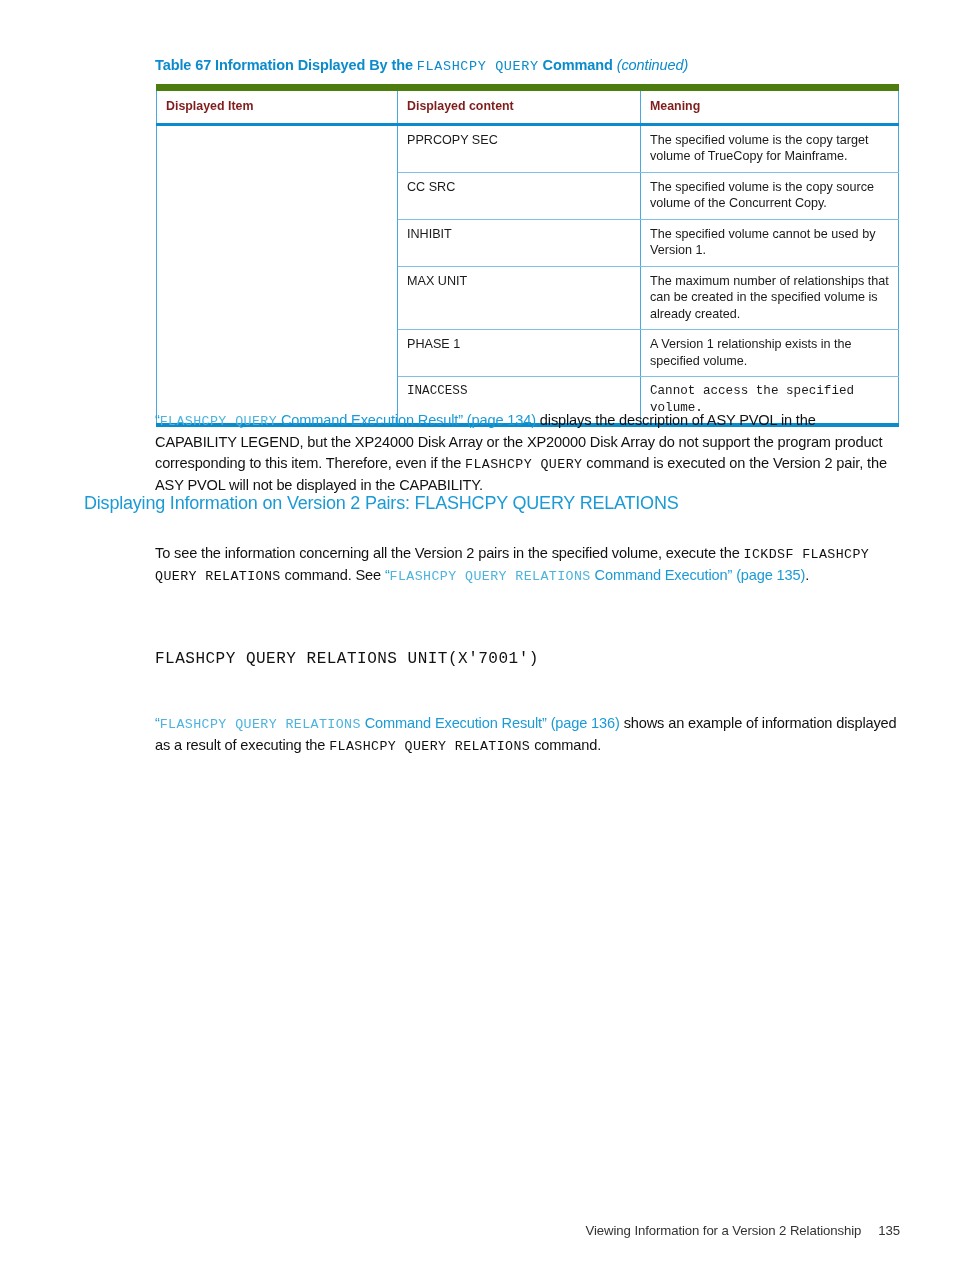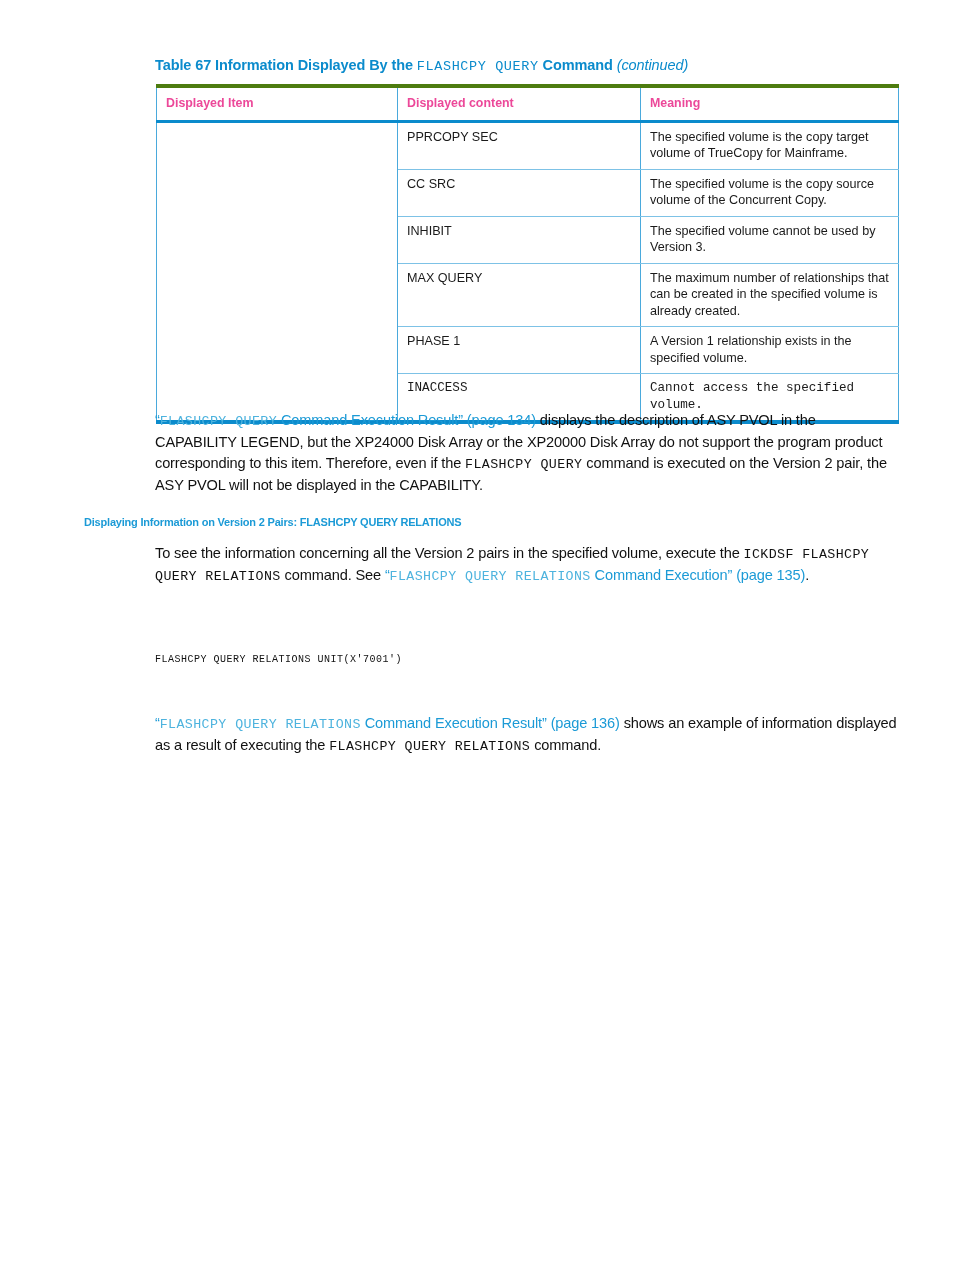--- a/index.html
+++ b/index.html
@@ -72,25 +72,25 @@
     vertical-align: top;
     text-align: left;
     font-size: 12.6px;
     line-height: 16.5px;
     font-weight: normal;
     color: #1a1a1a;
   }
   table.doc-table thead th {
     font-weight: bold;
     font-size: 12.4px;
-    border-top: 4px solid #4d7c0f;
+    border-top: 7px solid #4d7c0f;
     border-bottom: 3px solid #0b8bcc;
     padding-top: 7px;
     padding-bottom: 8px;
-    color: #ec4899;
+    color: #7f1d1d;
   }
   table.doc-table tbody tr:last-child td {
     border-bottom: 4px solid #0b8bcc;
     font-family: Liberation Mono, monospace;
   }
   table.doc-table td.merged-empty {
     border-bottom: 4px solid #0b8bcc;
     border-top: none;
   }
   table.doc-table tbody td.tall-row { height: 44px; }
@@ -114,26 +114,26 @@
   #para-asy {
     left: 155px;
     top: 410px;
     width: 745px;
   }
 
   
   .section-head {
     position: absolute;
     left: 84px;
-    top: 511px;
+    top: 492px;
     width: 820px;
-    font-size: 11px;
+    font-size: 18px;
     line-height: 22px;
     color: #1b9ad6;
-    font-weight: bold;
+    font-weight: normal;
     letter-spacing: -0.2px;
   }
 
   #para-intro {
     left: 155px;
     top: 543px;
     width: 745px;
   }
 
   
@@ -155,21 +155,21 @@
     font-size: 13.5px;
     letter-spacing: 0.6px;
     color: #4db3de;
   }
   .code-block {
     position: absolute;
     left: 155px;
     top: 650px;
     width: 745px;
     font-family: "Liberation Mono", monospace;
-    font-size: 10px;
+    font-size: 16px;
     line-height: 19px;
     letter-spacing: 0.5px;
     color: #111;
     white-space: pre;
   }
 
   #para-result {
     left: 155px;
     top: 713px;
     width: 745px;
@@ -220,24 +220,24 @@
           <td class="merged-empty" rowspan="6"></td>
           <td>PPRCOPY SEC</td>
           <td>The specified volume is the copy target volume of TrueCopy for Mainframe.</td>
         </tr>
         <tr>
           <td>CC SRC</td>
           <td>The specified volume is the copy source volume of the Concurrent Copy.</td>
         </tr>
         <tr>
           <td>INHIBIT</td>
-          <td>The specified volume cannot be used by Version 3.</td>
-        </tr>
-        <tr>
-          <td class="tall-row">MAX QUERY</td>
+          <td>The specified volume cannot be used by Version 1.</td>
+        </tr>
+        <tr>
+          <td class="tall-row">MAX UNIT</td>
           <td class="tall-row">The maximum number of relationships that can be created in the specified volume is already created.</td>
         </tr>
         <tr>
           <td>PHASE 1</td>
           <td>A Version 1 relationship exists in the specified volume.</td>
         </tr>
         <tr>
           <td>INACCESS</td>
           <td>Cannot access the specified volume.</td>
         </tr>
@@ -255,14 +255,17 @@
     <span>To see the information concerning all the Version 2 pairs in the specified volume, execute the </span><span class="mono">ICKDSF FLASHCPY QUERY RELATIONS</span><span> command. See </span><span class="lnk"><span>“</span><span class="mono">FLASHCPY QUERY RELATIONS</span><span> Command Execution” (page 135)</span></span><span>.</span>
   </div>
 
 
   <div class="code-block">FLASHCPY QUERY RELATIONS UNIT(X'7001')</div>
 
   <div class="para" id="para-result">
     <span class="lnk"><span>“</span><span class="mono">FLASHCPY  QUERY  RELATIONS</span><span> Command Execution Result” (page 136)</span></span><span> shows an example of information displayed as a result of executing the </span><span class="mono">FLASHCPY  QUERY  RELATIONS</span><span> command.</span>
   </div>
 
+  <div class="footer">
+    <span>Viewing Information for a Version 2 Relationship</span><span class="pagenum">135</span>
+  </div>
 
 </div>
 
 </body></html>

